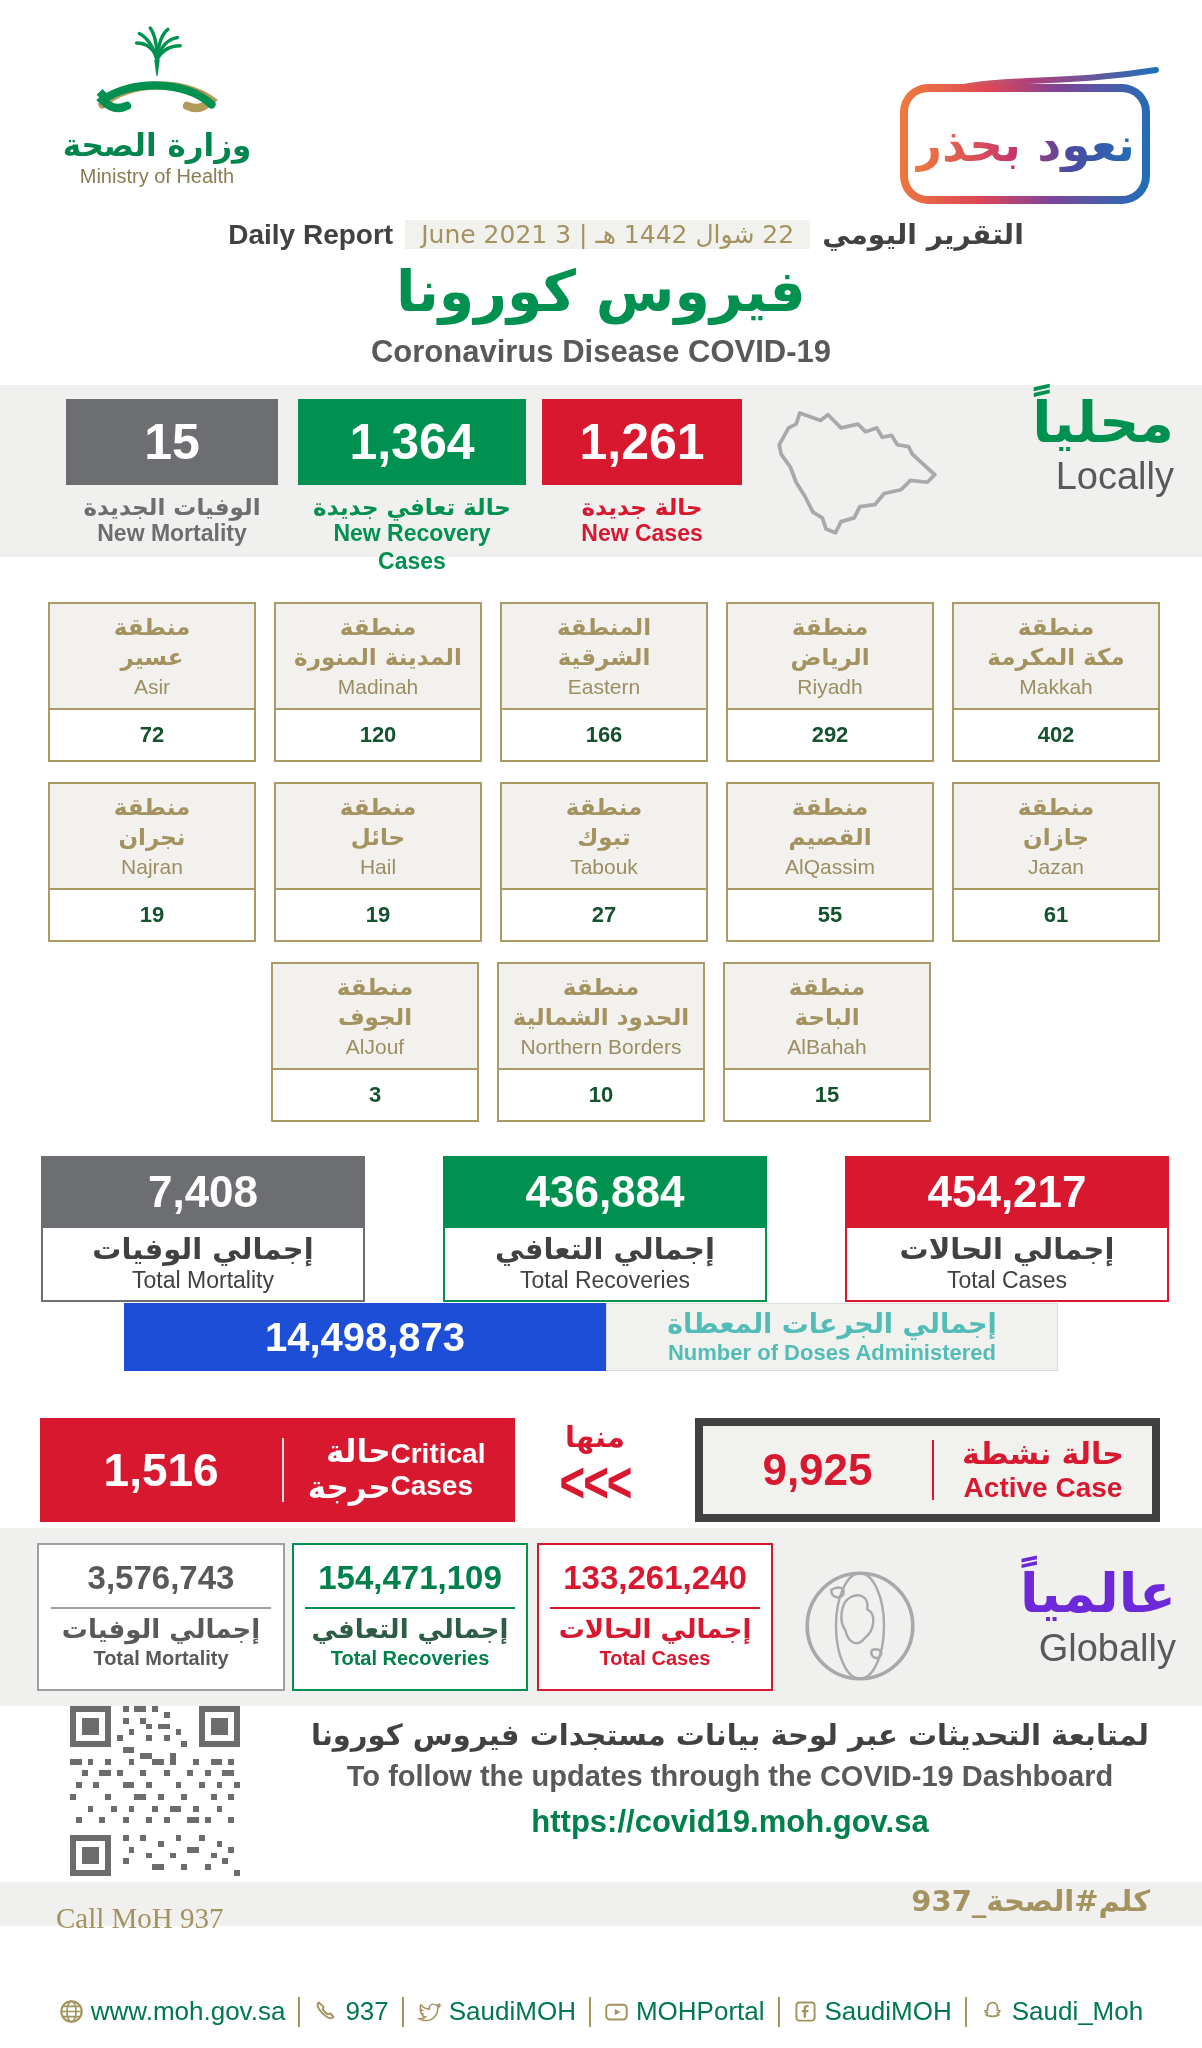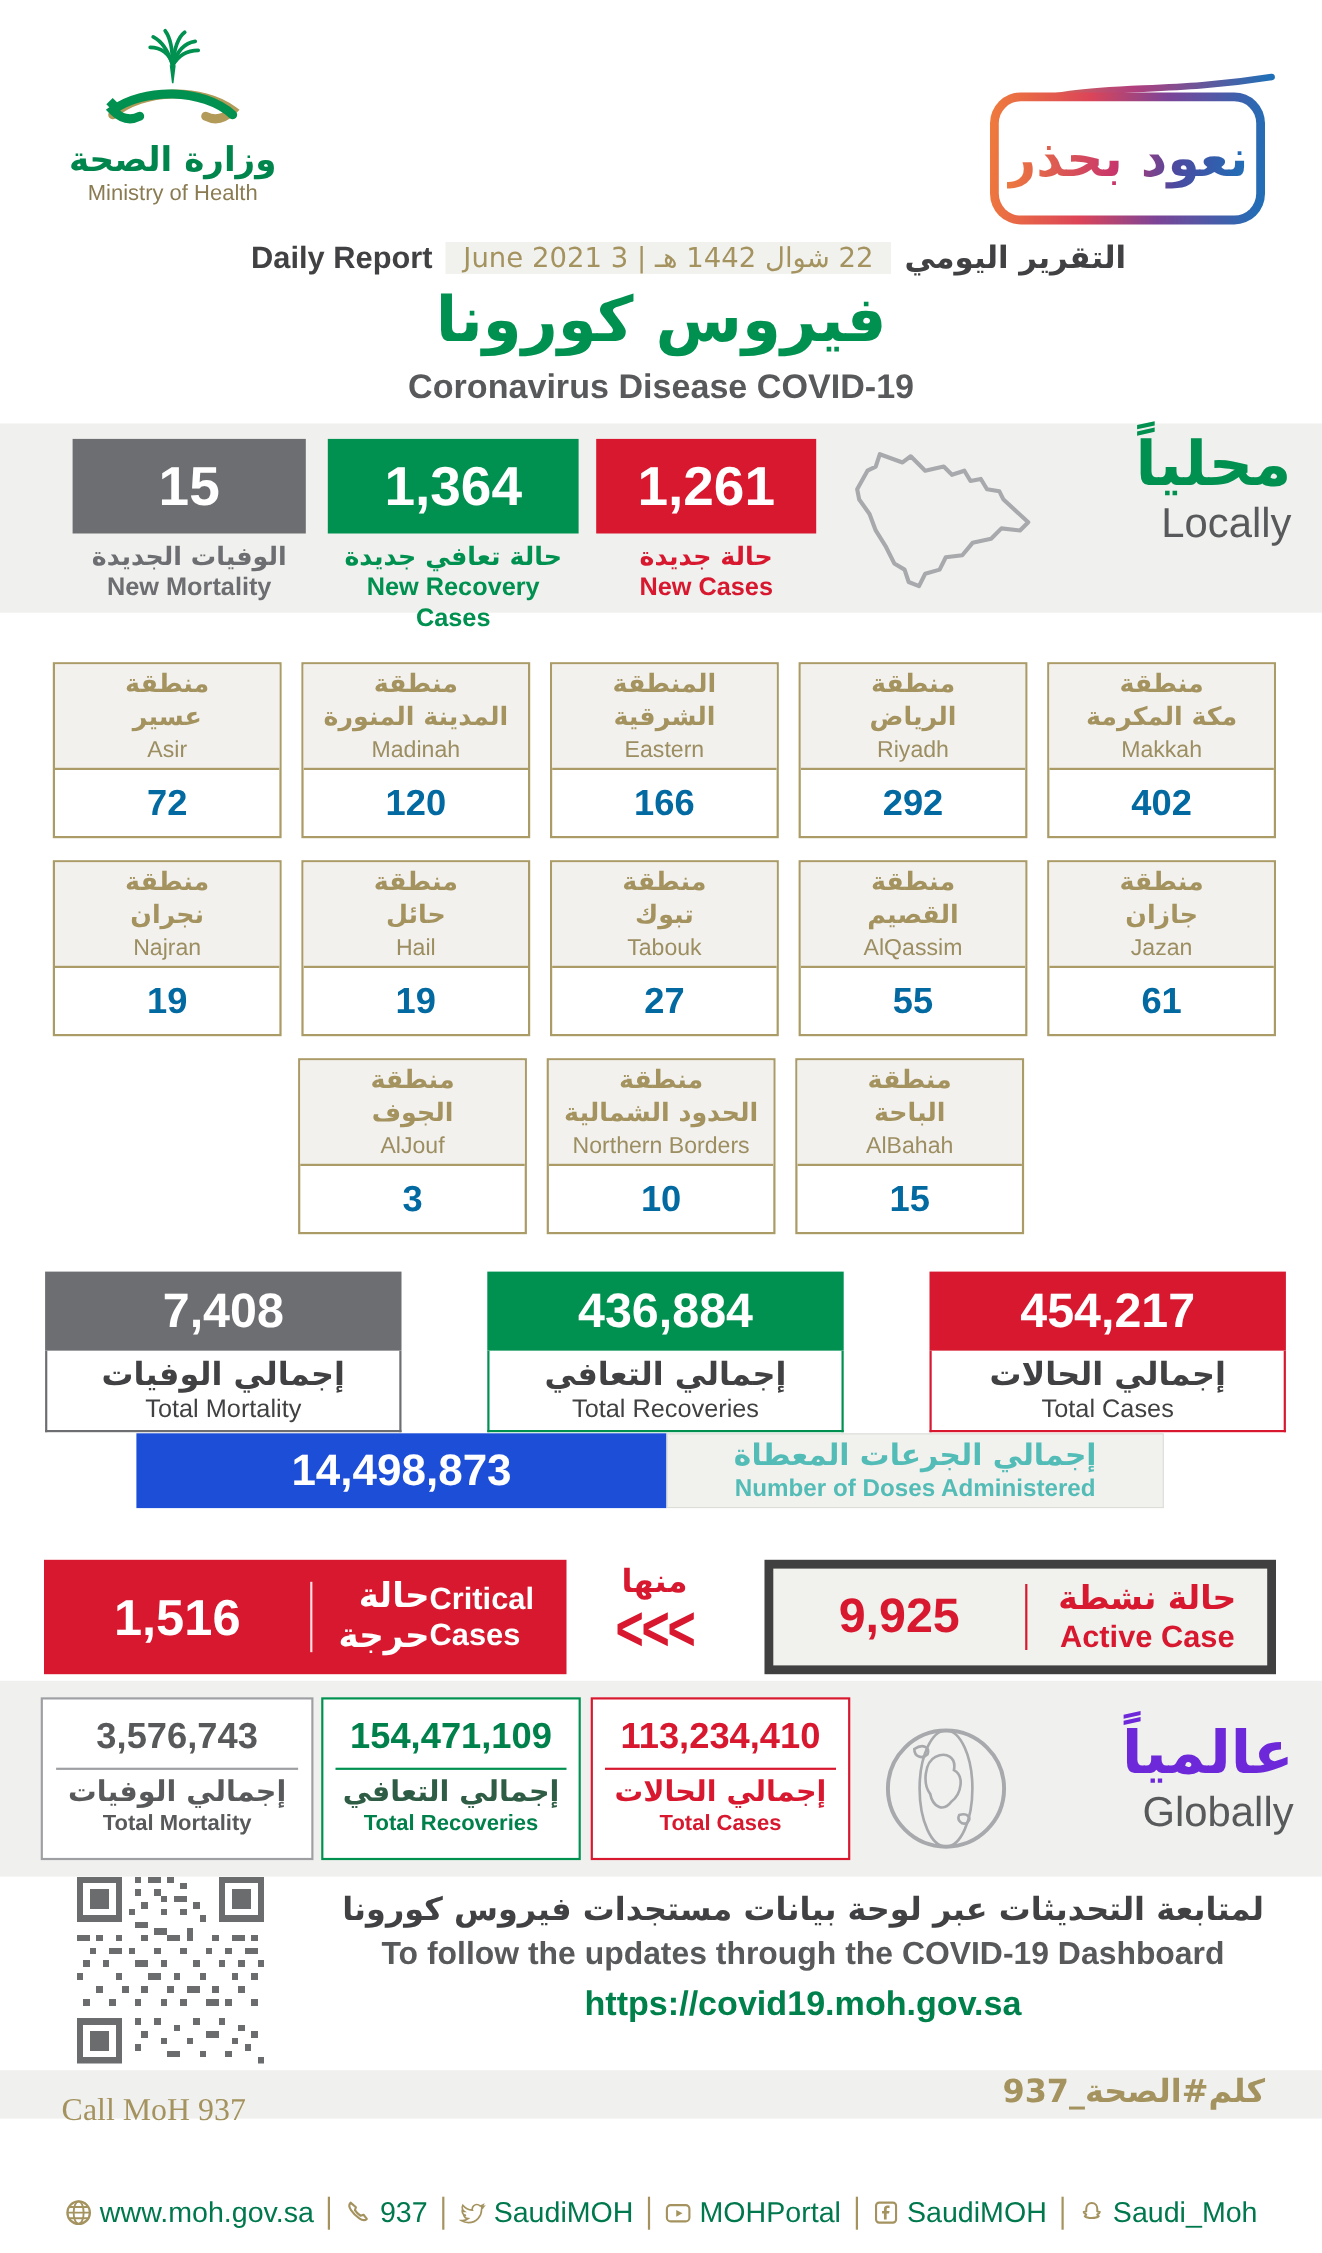--- a/index.html
+++ b/index.html
@@ -56,22 +56,22 @@
   
   .region-row{position:absolute;left:48px;width:1112px;display:flex;
       flex-direction:row-reverse;gap:18px;}
   .row1{top:602px;} .row2{top:782px;} .row3{top:962px;left:271px;width:660px;}
   .rcard{flex:1;height:160px;border:2px solid #ab9b66;background:#fff;
       display:flex;flex-direction:column;box-sizing:border-box;}
   .rhead{flex:1;background:#f2f1ee;border-bottom:2px solid #ab9b66;overflow:hidden;
       display:flex;flex-direction:column;align-items:center;justify-content:center;padding:4px 2px;}
   .rar{color:#a4935f;font-weight:700;font-size:23px;line-height:1.3;white-space:nowrap;}
   .ren{color:#9c8e61;font-size:21px;margin-top:3px;white-space:nowrap;}
-  .rval{height:60px;display:flex;align-items:center;justify-content:center;
-      font-size:33px;font-weight:700;color:#0369a1;}
+  .rval{height:50px;display:flex;align-items:center;justify-content:center;
+      font-size:22px;font-weight:700;color:#14532d;}
 
   
   .tot{position:absolute;top:1156px;width:324px;height:146px;box-sizing:border-box;}
   .thead{height:72px;display:flex;align-items:center;justify-content:center;
       color:#fff;font-size:44px;font-weight:700;}
   .tbody{height:74px;border:2px solid;border-top:none;box-sizing:border-box;background:#fff;
       display:flex;flex-direction:column;align-items:center;justify-content:center;}
   .tar{font-size:29px;font-weight:700;color:#414042;line-height:1.1;}
   .ten{font-size:23px;color:#414042;margin-top:2px;}
   .tot-mort{left:41px;} .tot-mort .thead{background:#6d6e71;} .tot-mort .tbody{border-color:#6d6e71;}
@@ -390,21 +390,21 @@
       <div class="gar" dir="rtl">إجمالي الوفيات</div>
       <div class="gen">Total Mortality</div>
     </div>
     <div class="gcard g-rec">
       <div class="gnum">154,471,109</div>
       <div class="gline"></div>
       <div class="gar" dir="rtl">إجمالي التعافي</div>
       <div class="gen">Total Recoveries</div>
     </div>
     <div class="gcard g-case">
-      <div class="gnum">113,234,410</div>
+      <div class="gnum">133,261,240</div>
       <div class="gline"></div>
       <div class="gar" dir="rtl">إجمالي الحالات</div>
       <div class="gen">Total Cases</div>
     </div>
     <svg class="globe" viewBox="0 0 100 100">
       <circle cx="50" cy="50" r="44" fill="none" stroke="#a7a9ac" stroke-width="3"></circle>
       <ellipse cx="50" cy="50" rx="20" ry="44" fill="none" stroke="#a7a9ac" stroke-width="2"></ellipse>
       <path d="M42,26 C50,22 58,26 56,36 C64,40 62,54 54,60 C48,68 40,64 38,54 C32,46 34,30 42,26 Z" fill="none" stroke="#a7a9ac" stroke-width="2"></path>
       <path d="M26,20 C32,16 38,18 36,24 C32,28 26,26 26,20 Z" fill="none" stroke="#a7a9ac" stroke-width="2"></path>
       <path d="M60,70 C66,68 70,72 66,76 C62,78 58,74 60,70 Z" fill="none" stroke="#a7a9ac" stroke-width="2"></path>

